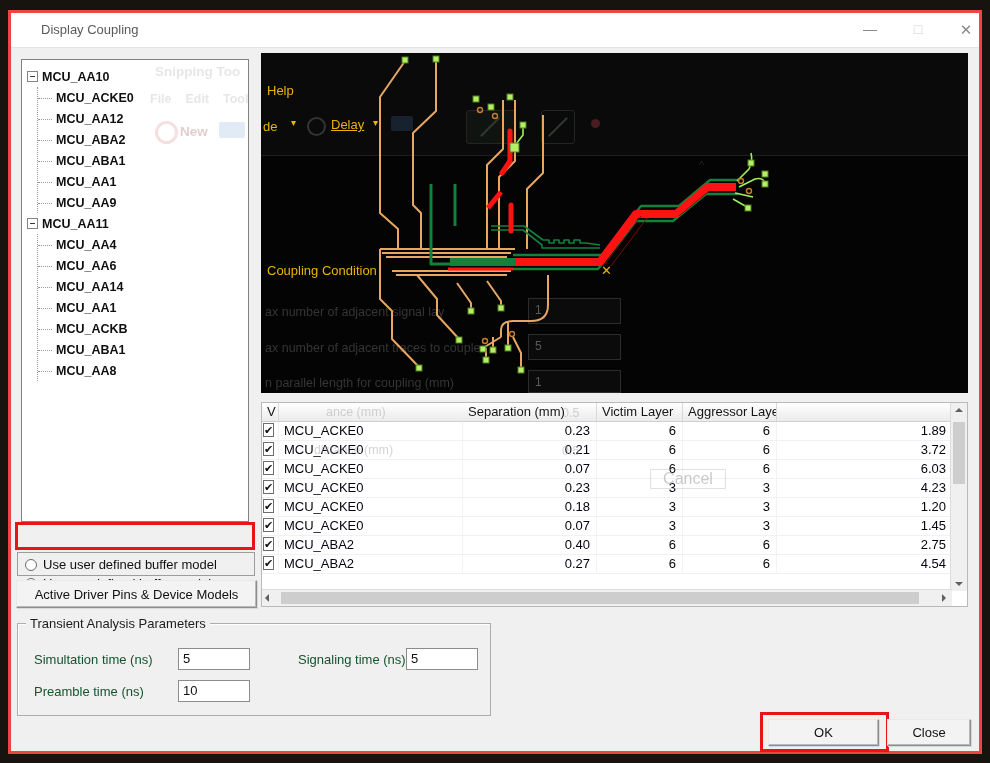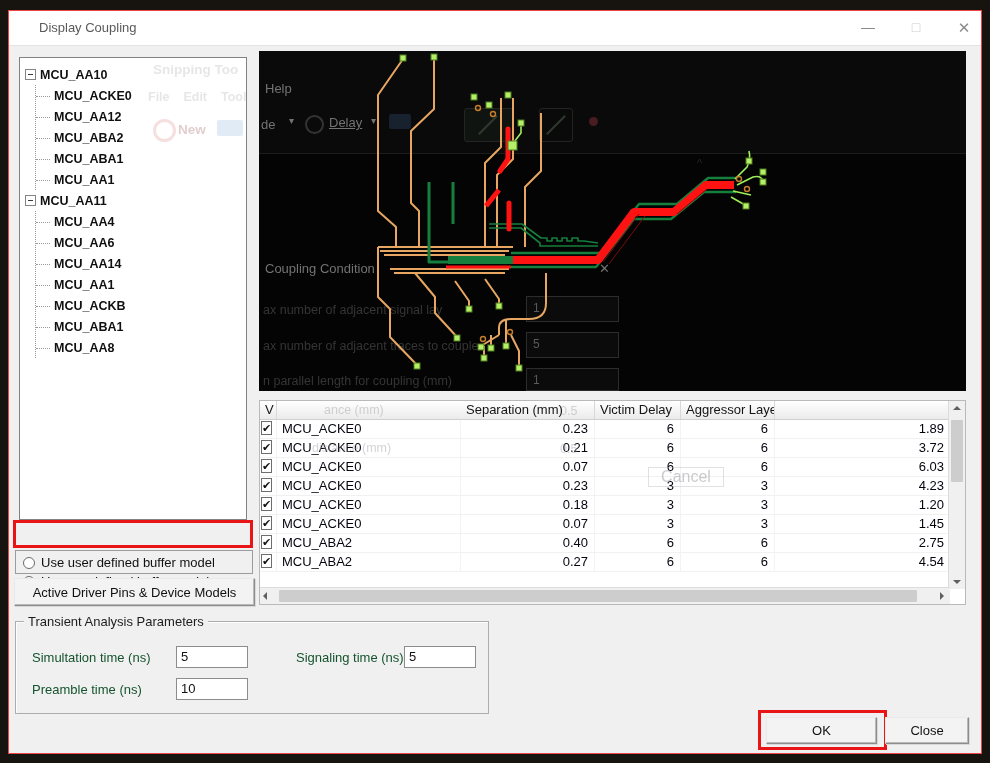--- a/index.html
+++ b/index.html
@@ -1,21 +1,21 @@
 <!DOCTYPE html>
 <html><head>
 <meta charset="utf-8">
 <style>
   html,body{margin:0;padding:0;}
   body{background:#1a1712;font-family:"Liberation Sans",sans-serif;}
   #screen{position:relative;width:990px;height:763px;overflow:hidden;background:#17140f;}
 
   
   #dialog{position:absolute;left:8px;top:10px;width:974px;height:744px;
-          background:#f0f0f0;border:1px solid #ef4444;box-sizing:border-box;}
+          background:#f0f0f0;border:3px solid #ef4444;box-sizing:border-box;}
   #titlebar{position:absolute;left:0;top:0;right:0;height:34px;background:#ffffff;border-bottom:1px solid #e4e4e4;}
   #title-text{position:absolute;left:30px;top:9px;font-size:13px;color:#5a5a5a;}
   .winbtn{position:absolute;top:2px;width:38px;height:29px;text-align:center;line-height:29px;font-size:14px;color:#8a8a8a;}
   #btn-min{left:840px;}
   #btn-max{left:888px;color:#cfcfcf;}
   #btn-close{left:936px;font-size:15px;}
 
   
   #tree{position:absolute;left:10px;top:46px;width:228px;height:463px;background:#ffffff;
         border:1px solid #828282;box-sizing:border-box;overflow:hidden;}
@@ -28,21 +28,21 @@
   .elbow{width:14px;height:1px;border-bottom:1px dotted #9a9a9a;margin-right:4px;flex:0 0 auto;}
   
   .tghost{position:absolute;color:rgba(130,130,130,.20);font-size:13.5px;font-weight:700;white-space:pre;}
   .tghost-red{position:absolute;width:17px;height:17px;border-radius:50%;border:3px solid rgba(205,80,80,.18);}
   .tghost-blue{position:absolute;width:26px;height:16px;background:rgba(130,175,220,.25);border-radius:2px;}
 
   
   #canvas{position:absolute;left:250px;top:40px;width:707px;height:340px;background:#040404;overflow:hidden;}
   #canvas svg{position:absolute;left:0;top:0;}
   .cghost-strip{position:absolute;left:0;top:0;width:100%;height:102px;background:#0a0a0a;border-bottom:1px solid #1d1d1d;}
-  .cghost{position:absolute;color:#737373;font-size:13px;white-space:nowrap;}
+  .cghost{position:absolute;color:#eab308;font-size:13px;white-space:nowrap;}
   .cghost-label{position:absolute;color:#353535;font-size:12.5px;white-space:nowrap;}
   .cghost-box{position:absolute;border:1px solid #2c2c2c;background:#0b0b0b;color:#5a5a5a;font-size:12px;padding:4px 0 0 6px;box-sizing:border-box;}
   .cghost-rect{position:absolute;border:1px solid #242424;border-radius:3px;}
   .cghost-pen{position:absolute;width:26px;height:2px;background:#2f3a2f;transform:rotate(-45deg);}
   .cghost-dot{position:absolute;width:9px;height:9px;border-radius:50%;background:#471d22;}
   .cghost-bluebox{position:absolute;width:22px;height:15px;background:#17222e;border-radius:2px;}
 
   
   #grid{position:absolute;left:250px;top:389px;width:707px;height:205px;background:#ffffff;border:1px solid #b9b9b9;box-sizing:border-box;}
   #grid-header{display:flex;height:19px;background:linear-gradient(#ffffff,#ebebeb);border-bottom:1px solid #cfcfcf;box-sizing:border-box;}
@@ -131,20 +131,24 @@
               <span class="elbow"></span>
               <span>MCU_ABA2</span>
             </div>
             <div class="tree-row tree-child">
               <span class="elbow"></span>
               <span>MCU_ABA1</span>
             </div>
             <div class="tree-row tree-child">
               <span class="elbow"></span>
               <span>MCU_AA1</span>
+            </div>
+            <div class="tree-row tree-child">
+              <span class="elbow"></span>
+              <span>MCU_AA9</span>
             </div>
           </div>
           <div class="tree-row tree-root">
             <span class="expander"></span>
             <span>MCU_AA11</span>
           </div>
           <div class="tree-group">
             <div class="tree-row tree-child">
               <span class="elbow"></span>
               <span>MCU_AA4</span>
@@ -292,21 +296,21 @@
       <span class="gghost" style="left:64px;top:2px;">ance (mm)</span>
       <span class="gghost" style="left:300px;top:3px;">0.5</span>
       <span class="gghost" style="left:52px;top:40px;">distance (mm)</span>
       <span class="gghost" style="left:300px;top:41px;">0.5</span>
       <span class="gghost-btn" style="left:388px;top:66px;">Cancel</span>
 
       <div id="grid-header">
           <div class="hcell" style="width: 17px;">V</div>
           <div class="hcell" style="width: 184px; margin-top: 18px;">Aggressor Net<span class="funnel">▽</span></div>
           <div class="hcell" style="width: 134px;">Separation (mm)</div>
-          <div class="hcell" style="width: 86px;">Victim Delay</div>
+          <div class="hcell" style="width: 86px;">Victim Layer</div>
           <div class="hcell" style="width: 94px;">Aggressor Layer</div>
         </div>
       <div id="grid-body">
           <div class="grid-row">
             <div class="cell" style="width: 17px; padding: 0px;"><span class="cb">✔</span></div>
             <div class="cell" style="width: 184px;">MCU_ACKE0</div>
             <div class="cell num" style="width: 134px;">0.23</div>
             <div class="cell num" style="width: 86px;">6</div>
             <div class="cell num" style="width: 94px;">6</div>
             <div class="cell num" style="width: 176px;">1.89</div>

